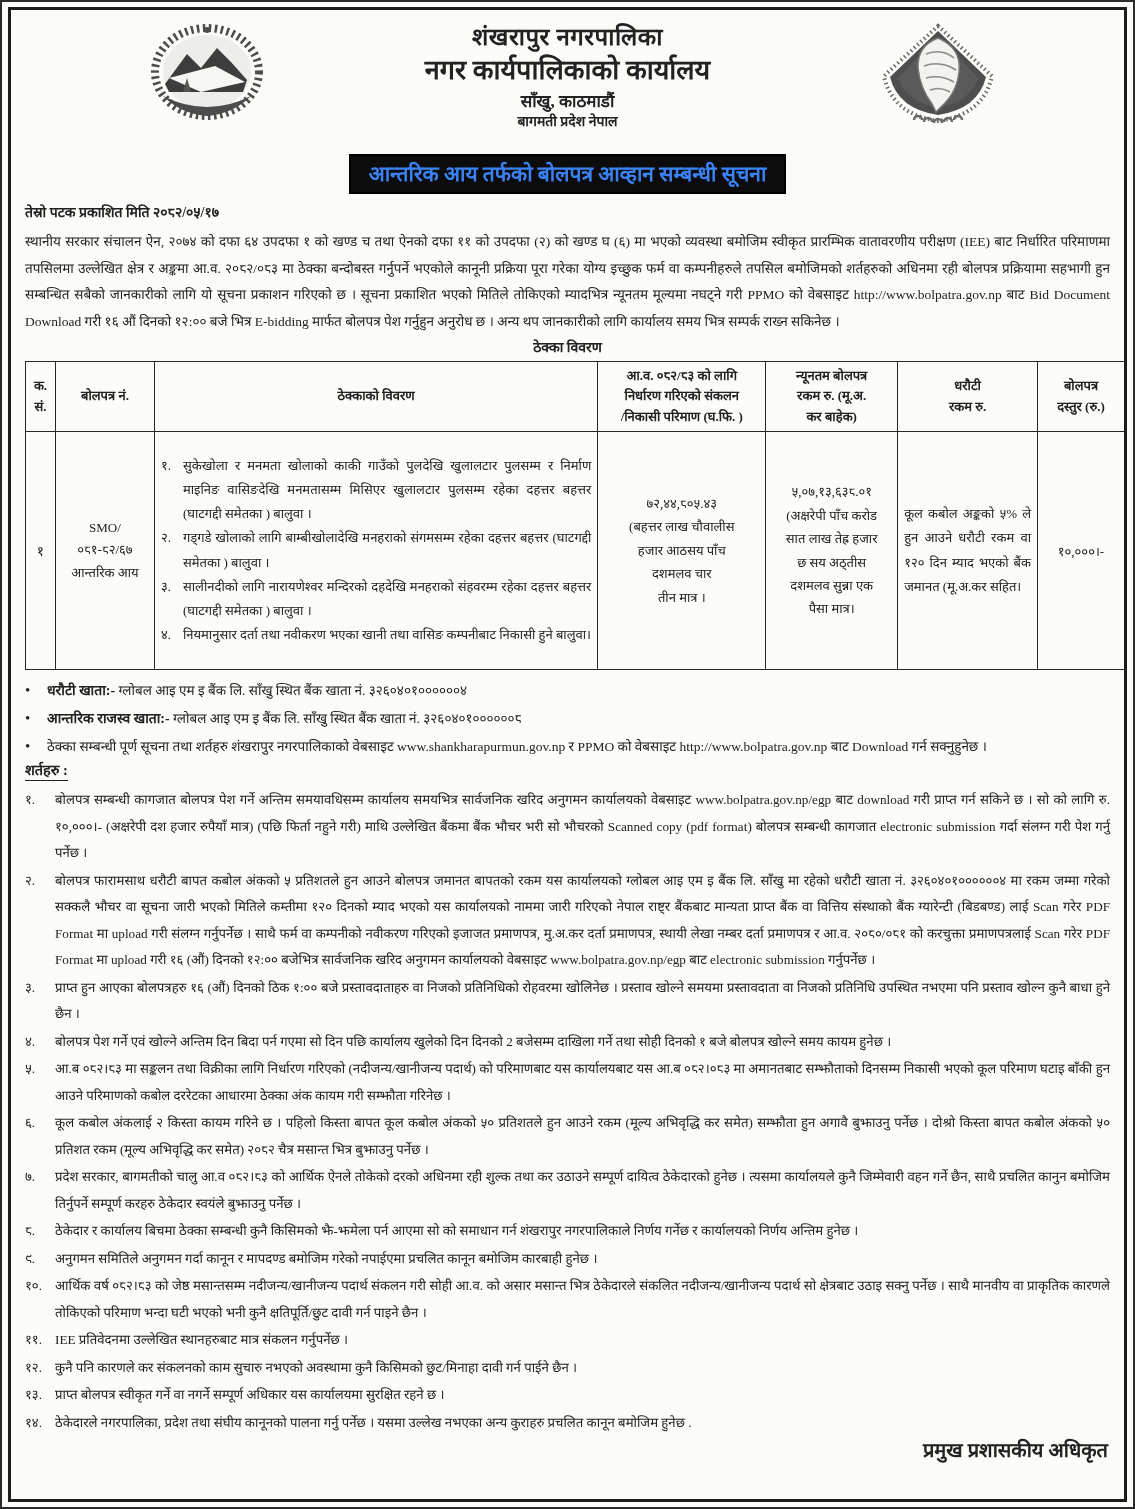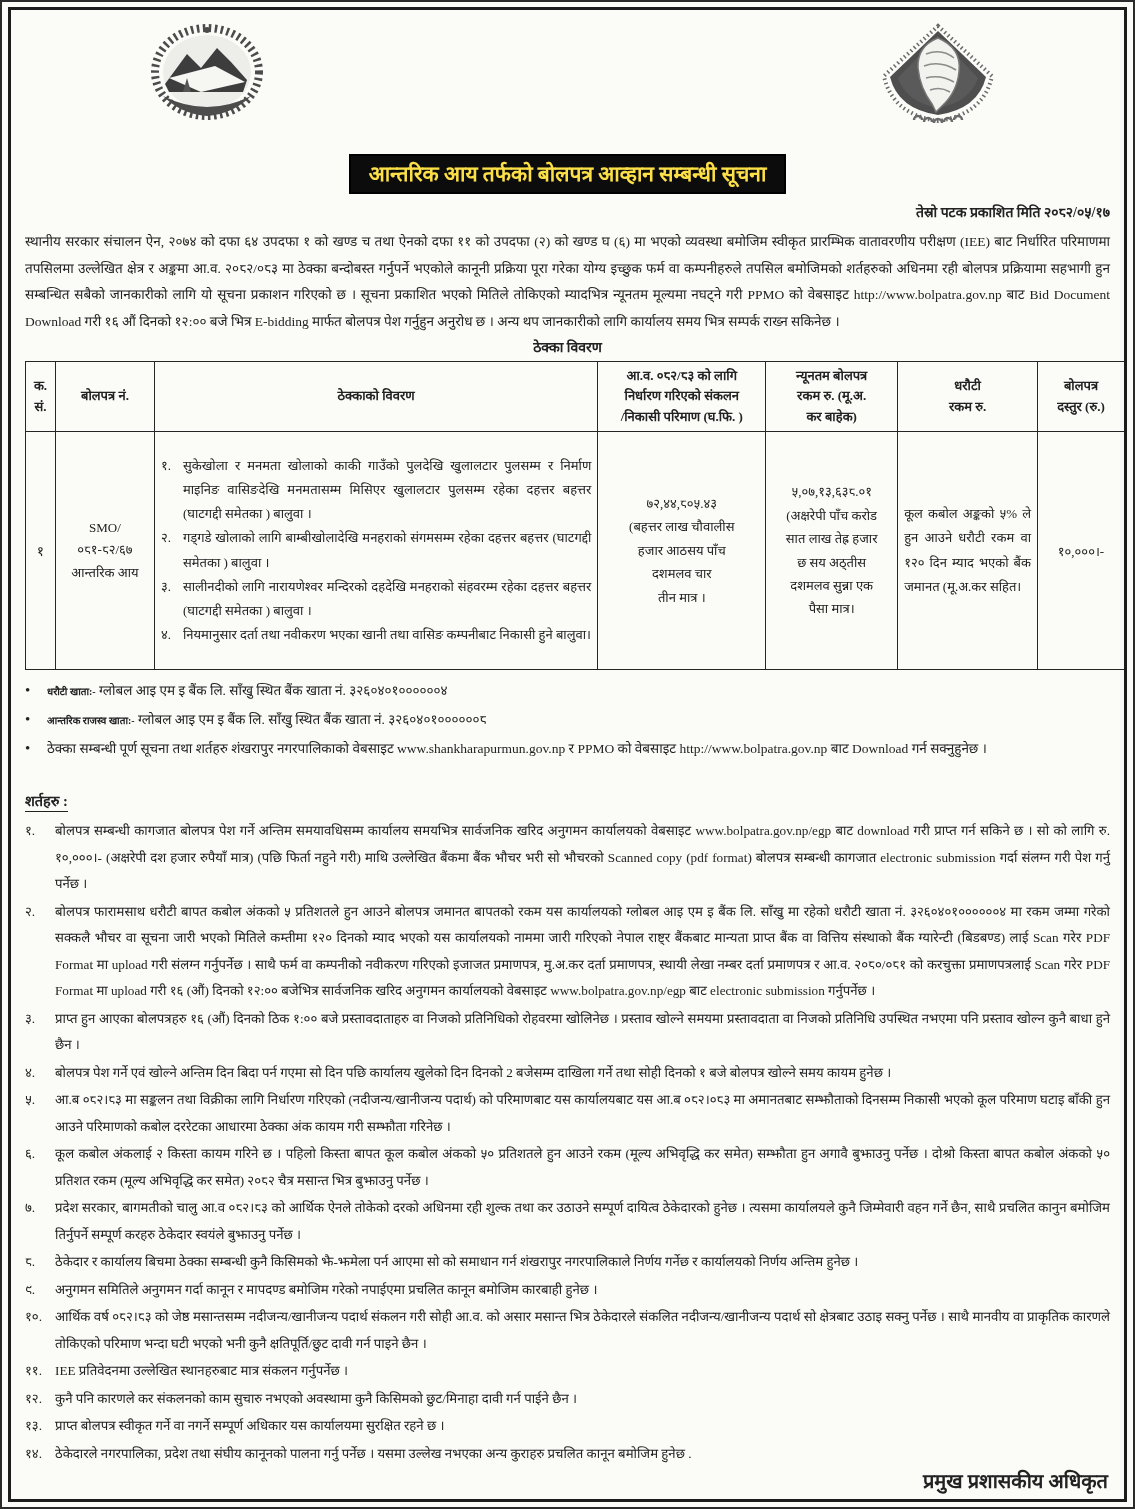--- a/index.html
+++ b/index.html
@@ -27,25 +27,25 @@
   .logo.left{left:118px;width:128px;height:120px;}
   .logo.right{right:108px;width:128px;height:120px;}
   .head-center{text-align:center;padding-top:4px;line-height:1.25;}
   .org-name{font-size:24px;font-weight:bold;letter-spacing:.5px;}
   .office-name{font-size:27px;font-weight:bold;margin-top:2px;}
   .addr1{font-size:17px;font-weight:bold;margin-top:3px;}
   .addr2{font-size:14px;font-weight:bold;margin-top:1px;}
   
   .banner-wrap{text-align:center;margin-top:4px;}
   .banner{
-    display:inline-block;background:#0c0c0c;color:#fde047;
+    display:inline-block;background:#0c0c0c;color:#3b82f6;
     font-size:21px;font-weight:bold;padding:3px 18px 5px 18px;
     border:2px solid #000;
   }
-  .pubdate{text-align:right;font-size:14px;font-weight:bold;margin-top:8px;}
+  .pubdate{text-align:left;font-size:14px;font-weight:bold;margin-top:8px;}
   
   .intro{
     margin-top:8px;font-size:13.5px;line-height:26.5px;
     text-align:justify;text-justify:inter-word;
   }
   .table-title{text-align:center;font-weight:bold;font-size:14px;margin-top:2px;}
   
   table.tender{
     width:1100px;margin:5px auto 0 auto;border-collapse:collapse;
     font-size:13px;
@@ -65,23 +65,23 @@
   td.c-dep{line-height:1.85;text-align:justify;padding:6px 9px;}
   td.c-fee{text-align:center;}
   
   .bank-title{margin:10px 0 2px 148px;font-weight:bold;font-size:14px;}
   .bank-title .bullet{margin-right:10px;}
   .bank-title .t{border-bottom:1.6px solid #222;padding-bottom:2px;}
   .bank-list{margin-top:8px;}
   .bank-item{display:flex;font-size:13.5px;line-height:25px;margin-top:3px;}
   .bank-bullet{width:22px;flex:0 0 22px;font-size:15px;}
   .bank-text{flex:1;text-align:justify;}
-  .bank-text b{font-size:10px;}
-  
-  .cond-title{font-weight:bold;font-size:14.5px;margin-top:28px;display:inline-block;border-bottom:1.6px solid #222;padding-bottom:1px;}
+  .bank-text b{font-size:14px;}
+  
+  .cond-title{font-weight:bold;font-size:14.5px;margin-top:0;display:inline-block;border-bottom:1.6px solid #222;padding-bottom:1px;}
   .cond-list{margin-top:6px;}
   .cond-item{display:flex;font-size:13.2px;line-height:26.5px;margin-top:1px;}
   .cond-num{width:30px;flex:0 0 30px;}
   .cond-text{flex:1;text-align:justify;}
   .signature{text-align:right;font-weight:bold;font-size:20px;margin-top:0px;padding-right:2px;}
 </style>
 </head>
 <body>
 
 <div class="page">
@@ -91,20 +91,26 @@
       <svg class="logo left" viewBox="0 0 128 120" aria-hidden="true">
         <ellipse cx="64" cy="50" rx="52" ry="44" fill="none" stroke="#4c4c4c" stroke-width="8" stroke-dasharray="2.5 3.5"></ellipse>
         <ellipse cx="64" cy="50" rx="44" ry="37" fill="#ededea"></ellipse>
         <path d="M22 62 L44 32 L58 46 L74 26 L88 40 L104 58 L100 70 L26 70 Z" fill="#3d3d3d"></path>
         <path d="M26 56 L72 44 L102 60 L58 70 Z" fill="#f6f6f3"></path>
         <path d="M40 70 L44 56 L48 70 Z" fill="#555"></path>
         <path d="M20 74 Q64 96 108 74 Q90 92 64 94 Q38 92 20 74 Z" fill="#4c4c4c"></path>
         <circle cx="64" cy="8" r="3" fill="#4c4c4c"></circle>
       </svg>
 
+      <div class="head-center">
+        <div class="org-name">शंखरापुर नगरपालिका</div>
+        <div class="office-name">नगर कार्यपालिकाको कार्यालय</div>
+        <div class="addr1">साँखु, काठमाडौं</div>
+        <div class="addr2">बागमती प्रदेश नेपाल</div>
+      </div>
 
       <svg class="logo right" viewBox="0 0 128 120" aria-hidden="true">
         <path d="M64 4 L118 54 Q110 92 64 99 Q18 92 10 54 Z" fill="none" stroke="#6a6a6a" stroke-width="4" stroke-dasharray="1.5 3"></path>
         <path d="M64 9 L112 55 Q104 87 64 93 Q24 87 16 55 Z" fill="#4e4e4e"></path>
         <path d="M64 14 L104 56 Q96 80 64 86 Q32 80 24 56 Z" fill="#5a5a5a"></path>
         <path d="M64 16 Q88 26 85 50 Q83 70 68 84 L62 90 L58 82 Q46 66 44 46 Q43 24 64 16 Z" fill="#f2f2ee" stroke="#777" stroke-width="1.5"></path>
         <path d="M52 32 Q68 26 80 36 M50 44 Q66 38 82 48 M52 56 Q66 52 80 60 M56 68 Q66 64 76 70" fill="none" stroke="#8a8a8a" stroke-width="1.5"></path>
         <path d="M40 98 a4 4 0 0 1 8 0 M50 100 a4 4 0 0 1 8 0 M60 101 a4 4 0 0 1 8 0 M70 100 a4 4 0 0 1 8 0 M80 98 a4 4 0 0 1 8 0" fill="none" stroke="#6a6a6a" stroke-width="2.5"></path>
       </svg>
     </div>

